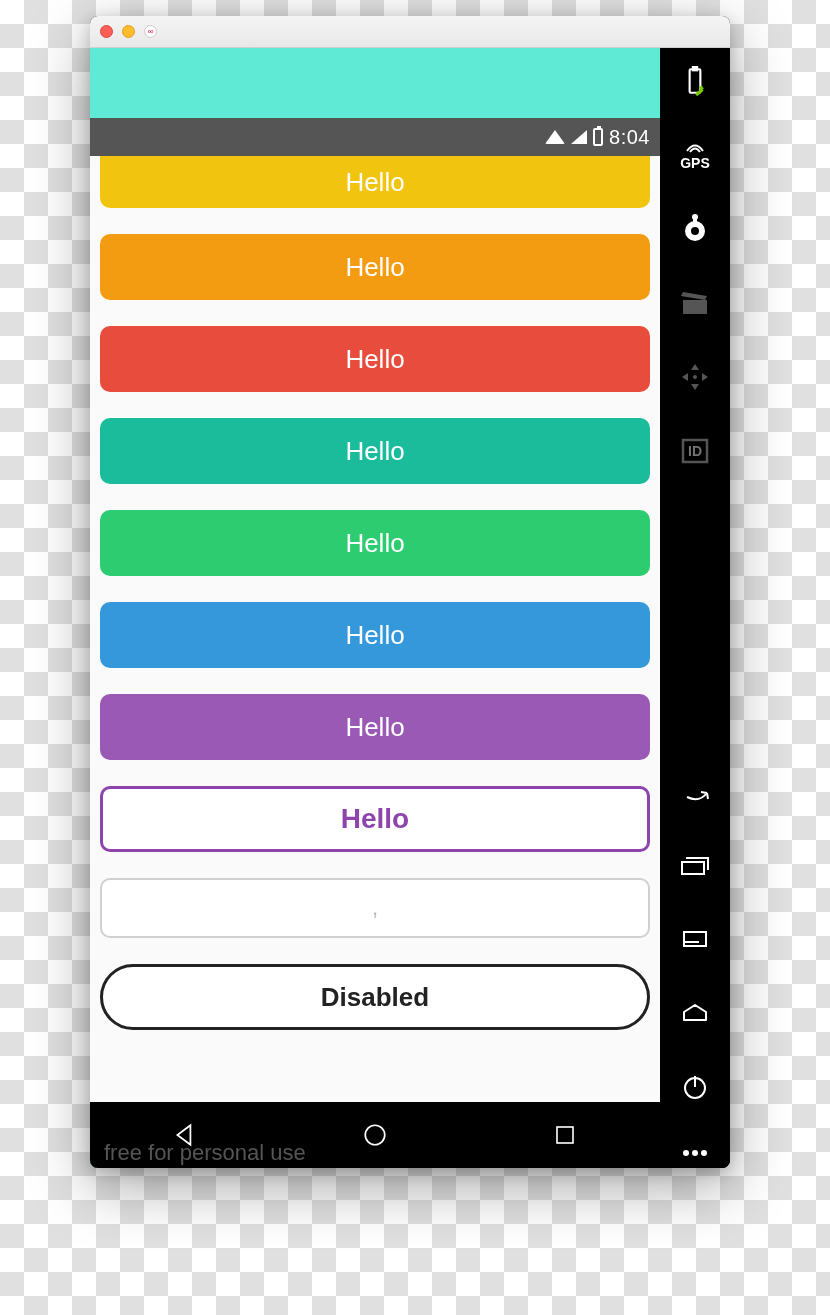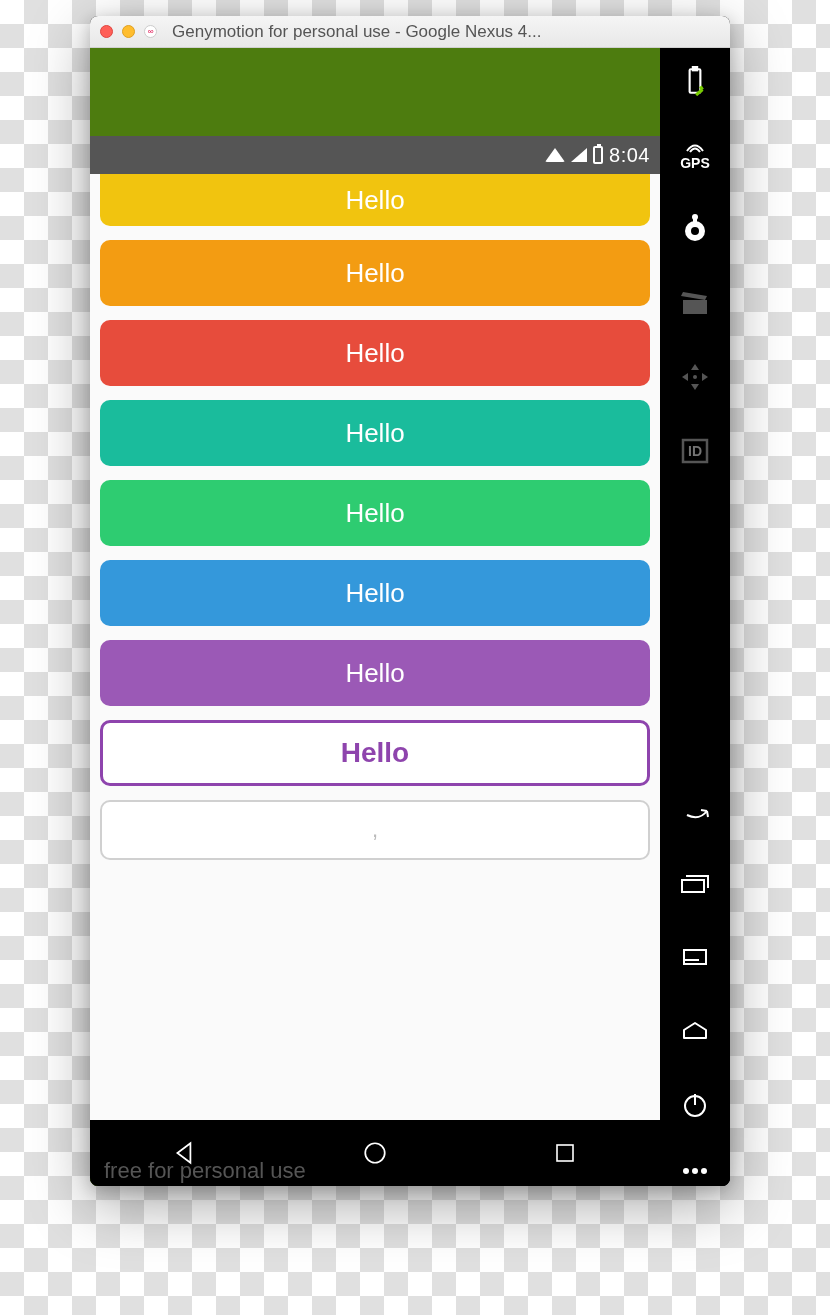--- a/index.html
+++ b/index.html
@@ -40,22 +40,22 @@
   .tl-close { background:#ff5f57; border:1px solid #e04540; }
   .tl-min   { background:#ffbd2e; border:1px solid #e0a020; }
   .tl-max   { background:#fff; border:1px solid #ccc; display:flex; align-items:center; justify-content:center; font-size:8px; color:#d04; }
   .tl-title { color:#555; font-size:17px; margin-left:6px; white-space:nowrap; overflow:hidden; text-overflow:ellipsis; flex:1; }
   .emu {
     display: flex;
     background:#000;
   }
   .phone-col {
     flex:1;
-    background:#4d7c0f;
-    padding-top:88px;
+    background:#5eead4;
+    padding-top:70px;
     position:relative;
   }
   .sidebar {
     width:70px;
     background:#000;
     display:flex;
     flex-direction:column;
     align-items:center;
     padding-top:10px;
     gap:28px;
@@ -93,21 +93,21 @@
   }
   .btn {
     width:100%;
     height:66px;
     border-radius:10px;
     display:flex;
     align-items:center;
     justify-content:center;
     font-size:26px;
     color:#fff;
-    margin-bottom:14px;
+    margin-bottom:26px;
     font-weight:400;
   }
   .btn.first { border-top-left-radius:0; border-top-right-radius:0; margin-top:-6px; height:52px;}
   .btn-outline-purple {
     background:#fff;
     border:3px solid #8e44ad;
     color:#8e44ad;
     font-weight:700;
     font-size:28px;
   }
@@ -153,21 +153,20 @@
   svg { display:block; }
 </style>
 </head>
 <body>
 
 <div class="window-shadow">
   <div class="titlebar">
     <div class="tl-dot tl-close"></div>
     <div class="tl-dot tl-min"></div>
     <div class="tl-dot tl-max">∞</div>
-    <div class="tl-title">Genymotion for personal use - Google Nexus 4...</div>
   </div>
 
   <div class="emu">
     <div class="phone-col">
 
       <div class="statusbar">
         <span class="wifi"></span>
         <span class="sig"></span>
         <span class="batt-sb"></span>
         <span class="clock">8:04</span>
@@ -199,20 +198,23 @@
           </div>
 
         <div class="btn btn-outline-purple">
           <span>Hello</span>
         </div>
 
         <div class="btn btn-outline-faint">
           <span>,</span>
         </div>
 
+        <div class="btn btn-pill">
+          <span>Disabled</span>
+        </div>
 
       </div>
 
       <div class="navbar">
         <div class="nav-btn">
           <svg width="26" height="26" viewBox="0 0 24 24" fill="none" stroke="#fff" stroke-width="1.6">
               <path d="M17 3 L5 12 L17 21 Z"></path>
             </svg>
         </div>
         <div class="nav-btn">

